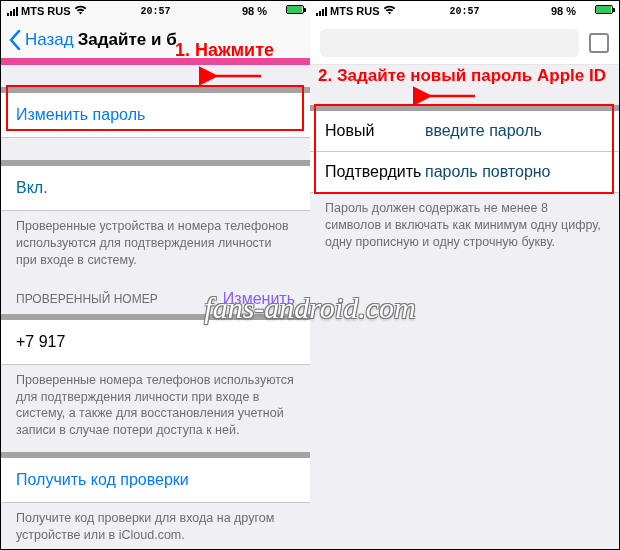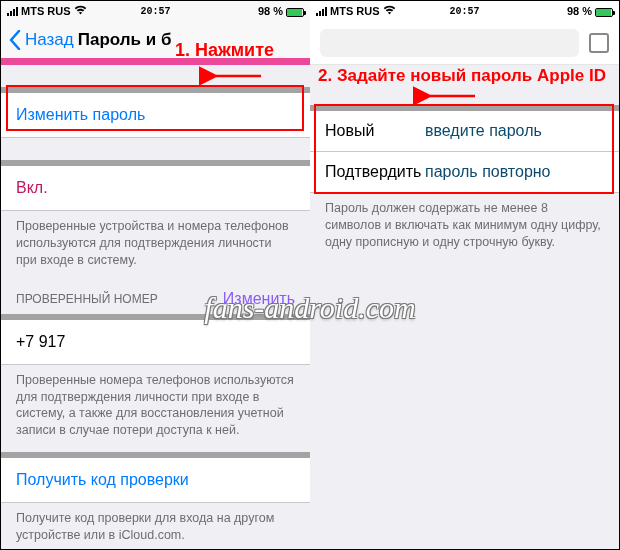--- a/index.html
+++ b/index.html
@@ -37,21 +37,21 @@
     display: flex;
     align-items: center;
     justify-content: space-between;
     padding: 0 6px;
     font-size: 11px;
     font-weight: 600;
     color: #000;
   }
   .status-bar .sb-left { display: flex; align-items: center; gap: 3px; }
   .status-bar .sb-center { position: absolute; left: 50%; transform: translateX(-50%); font-size: 10px; font-family: Liberation Mono, monospace; }
-  .status-bar .sb-right { display: flex; align-items: flex-end; gap: 3px; }
+  .status-bar .sb-right { display: flex; align-items: flex-start; gap: 19px; }
   .signal { display: inline-flex; gap: 1px; align-items: flex-end; }
   .signal i { width: 2px; background: #000; display: inline-block; }
   .signal i:nth-child(1){height:3px}.signal i:nth-child(2){height:5px}.signal i:nth-child(3){height:7px}.signal i:nth-child(4){height:9px}
   .wifi { font-size: 11px; }
   .batt { display:inline-block; width:18px;height:9px;border:1px solid #000;border-radius:2px;position:relative;}
   .batt::after{content:"";position:absolute;right:-3px;top:2px;width:2px;height:4px;background:#000;border-radius:0 1px 1px 0;}
   .batt i{display:block;height:100%;width:95%;background:#34c759;}
 
   
   .nav-bar {
@@ -84,21 +84,21 @@
     padding: 11px 15px;
     display: flex;
     align-items: center;
     justify-content: space-between;
     font-size: 16px;
     color: #000;
     border-top: 1px solid #c8c7cc;
   }
   .row:first-child { border-top: none; }
   .row .link { color: #007aff; }
-  .row .value { color: #be185d; }
+  .row .value { color: #0369a1; }
   .footer-text {
     padding: 7px 15px;
     font-size: 12.5px;
     color: #6d6d72;
     line-height: 1.35;
   }
   .footer-header {
     padding: 14px 15px 6px;
     font-size: 12px;
     color: #6d6d72;
@@ -213,21 +213,21 @@
     </div>
   </div>
 
   <div class="nav-bar">
     <div class="nav-back">
       <svg viewBox="0 0 12 20">
           <path d="M10 1 L2 10 L10 19" stroke="#007aff" stroke-width="2.5" fill="none" stroke-linecap="round" stroke-linejoin="round"></path>
         </svg>
       <span>Назад</span>
     </div>
-    <div class="nav-title">Пароль и б</div>
+    <div class="nav-title">Задайте и б</div>
   </div>
 
   <div style="height:22px"></div>
 
   <div class="group">
     <div class="row">
       <span class="link">Изменить пароль</span>
     </div>
   </div>
 

